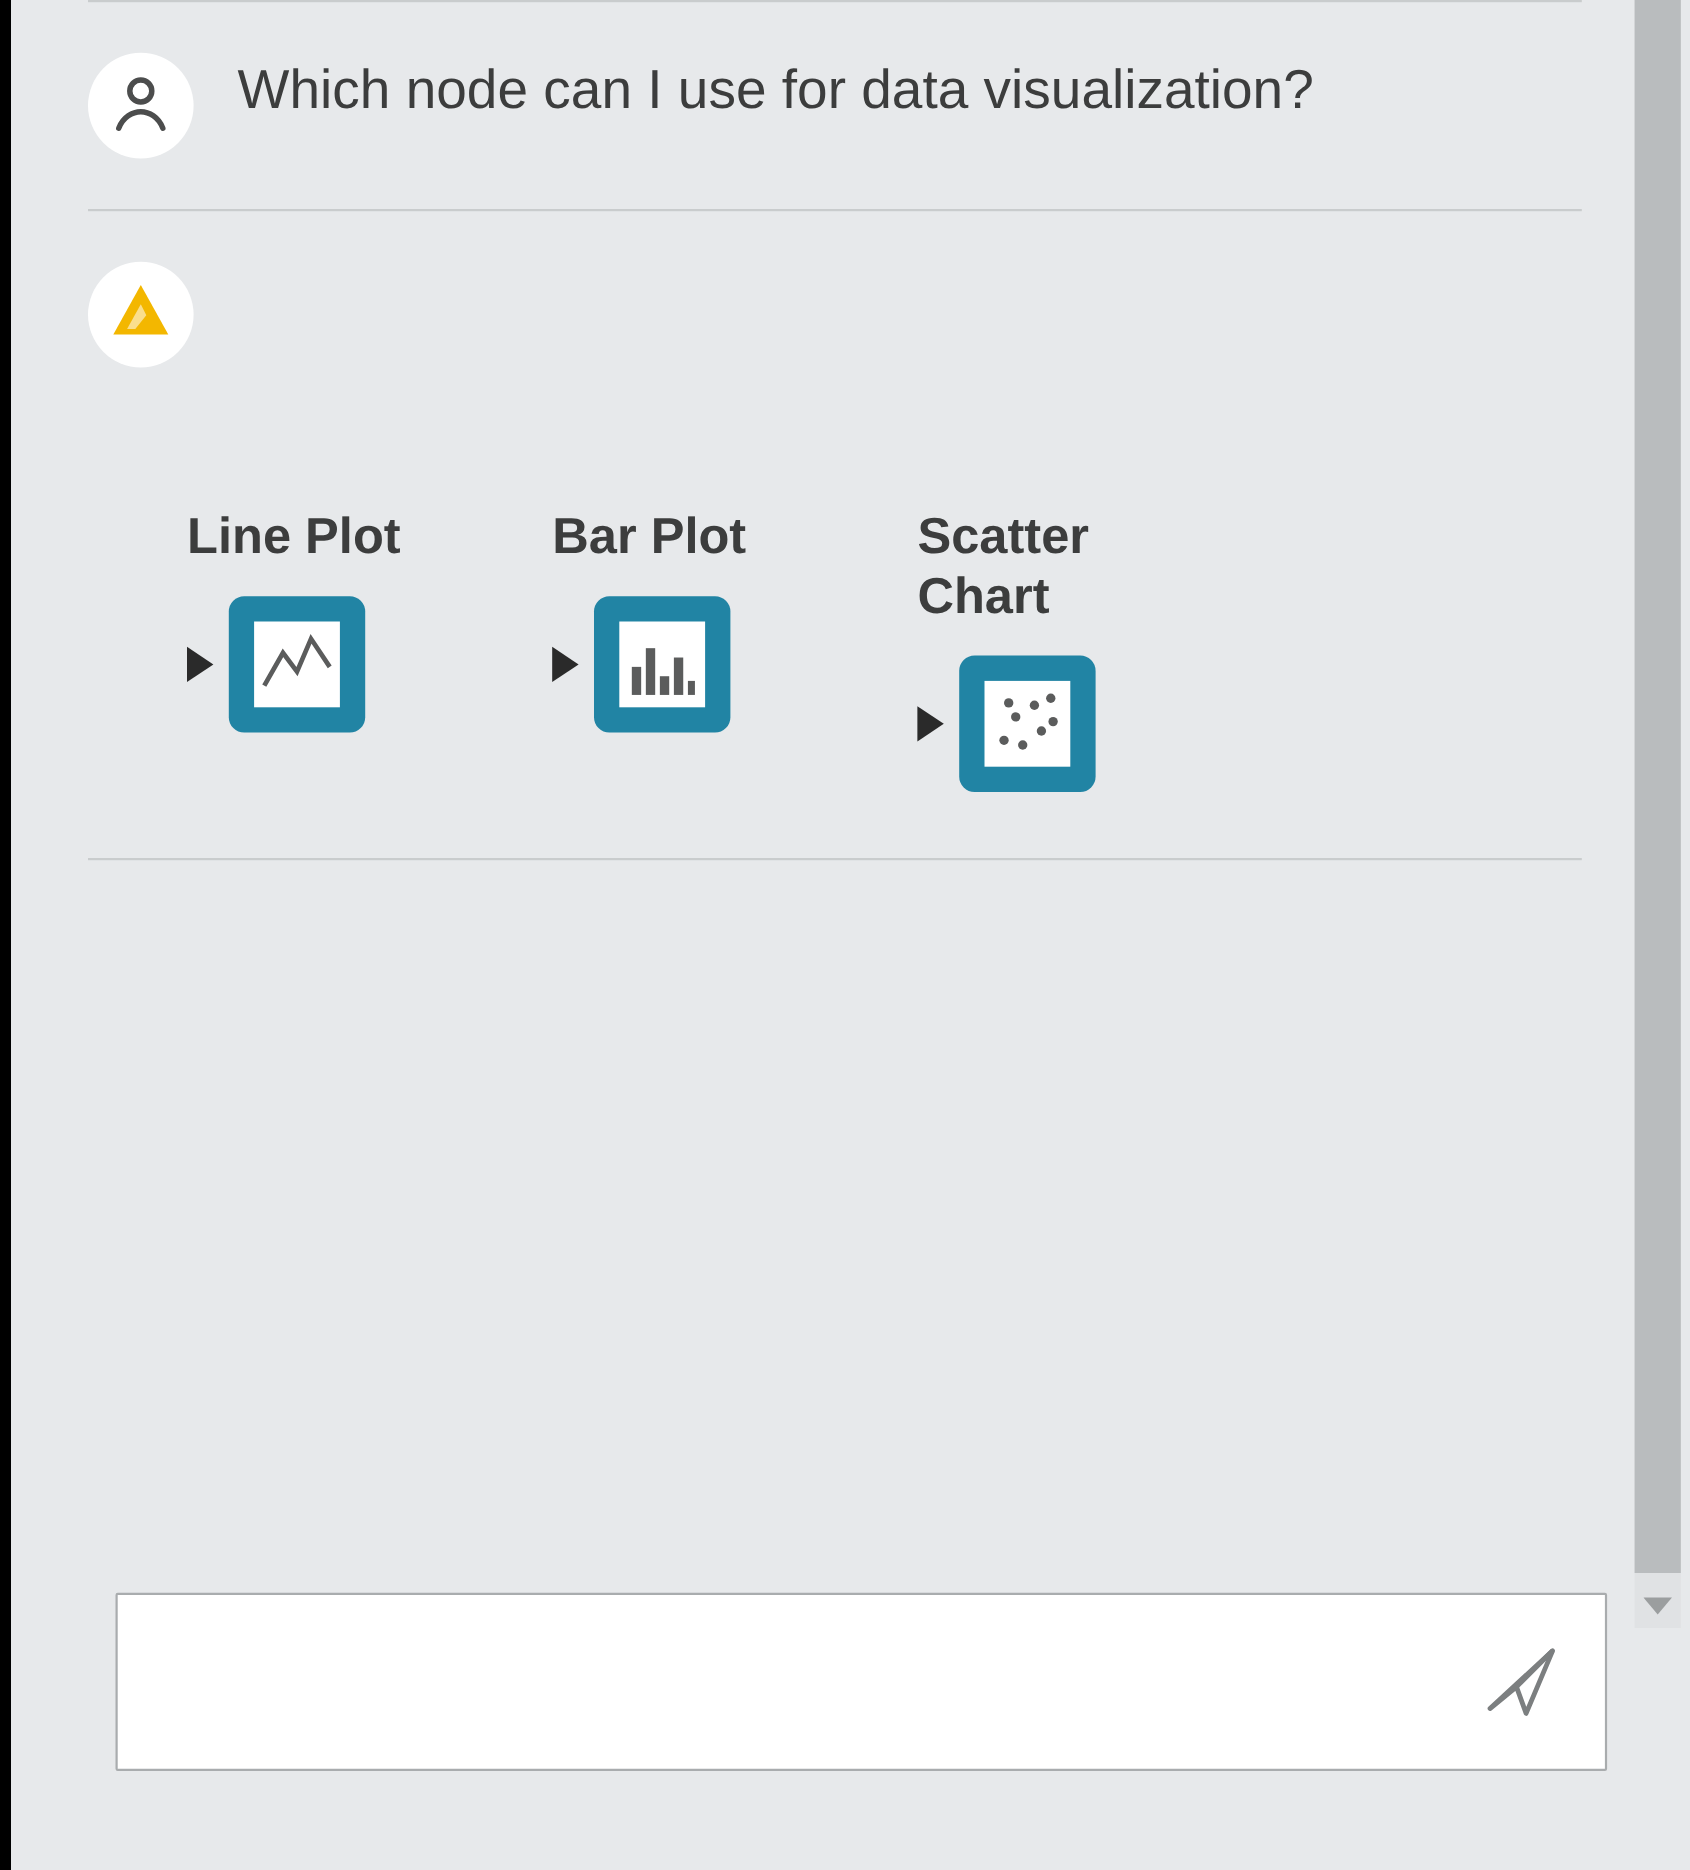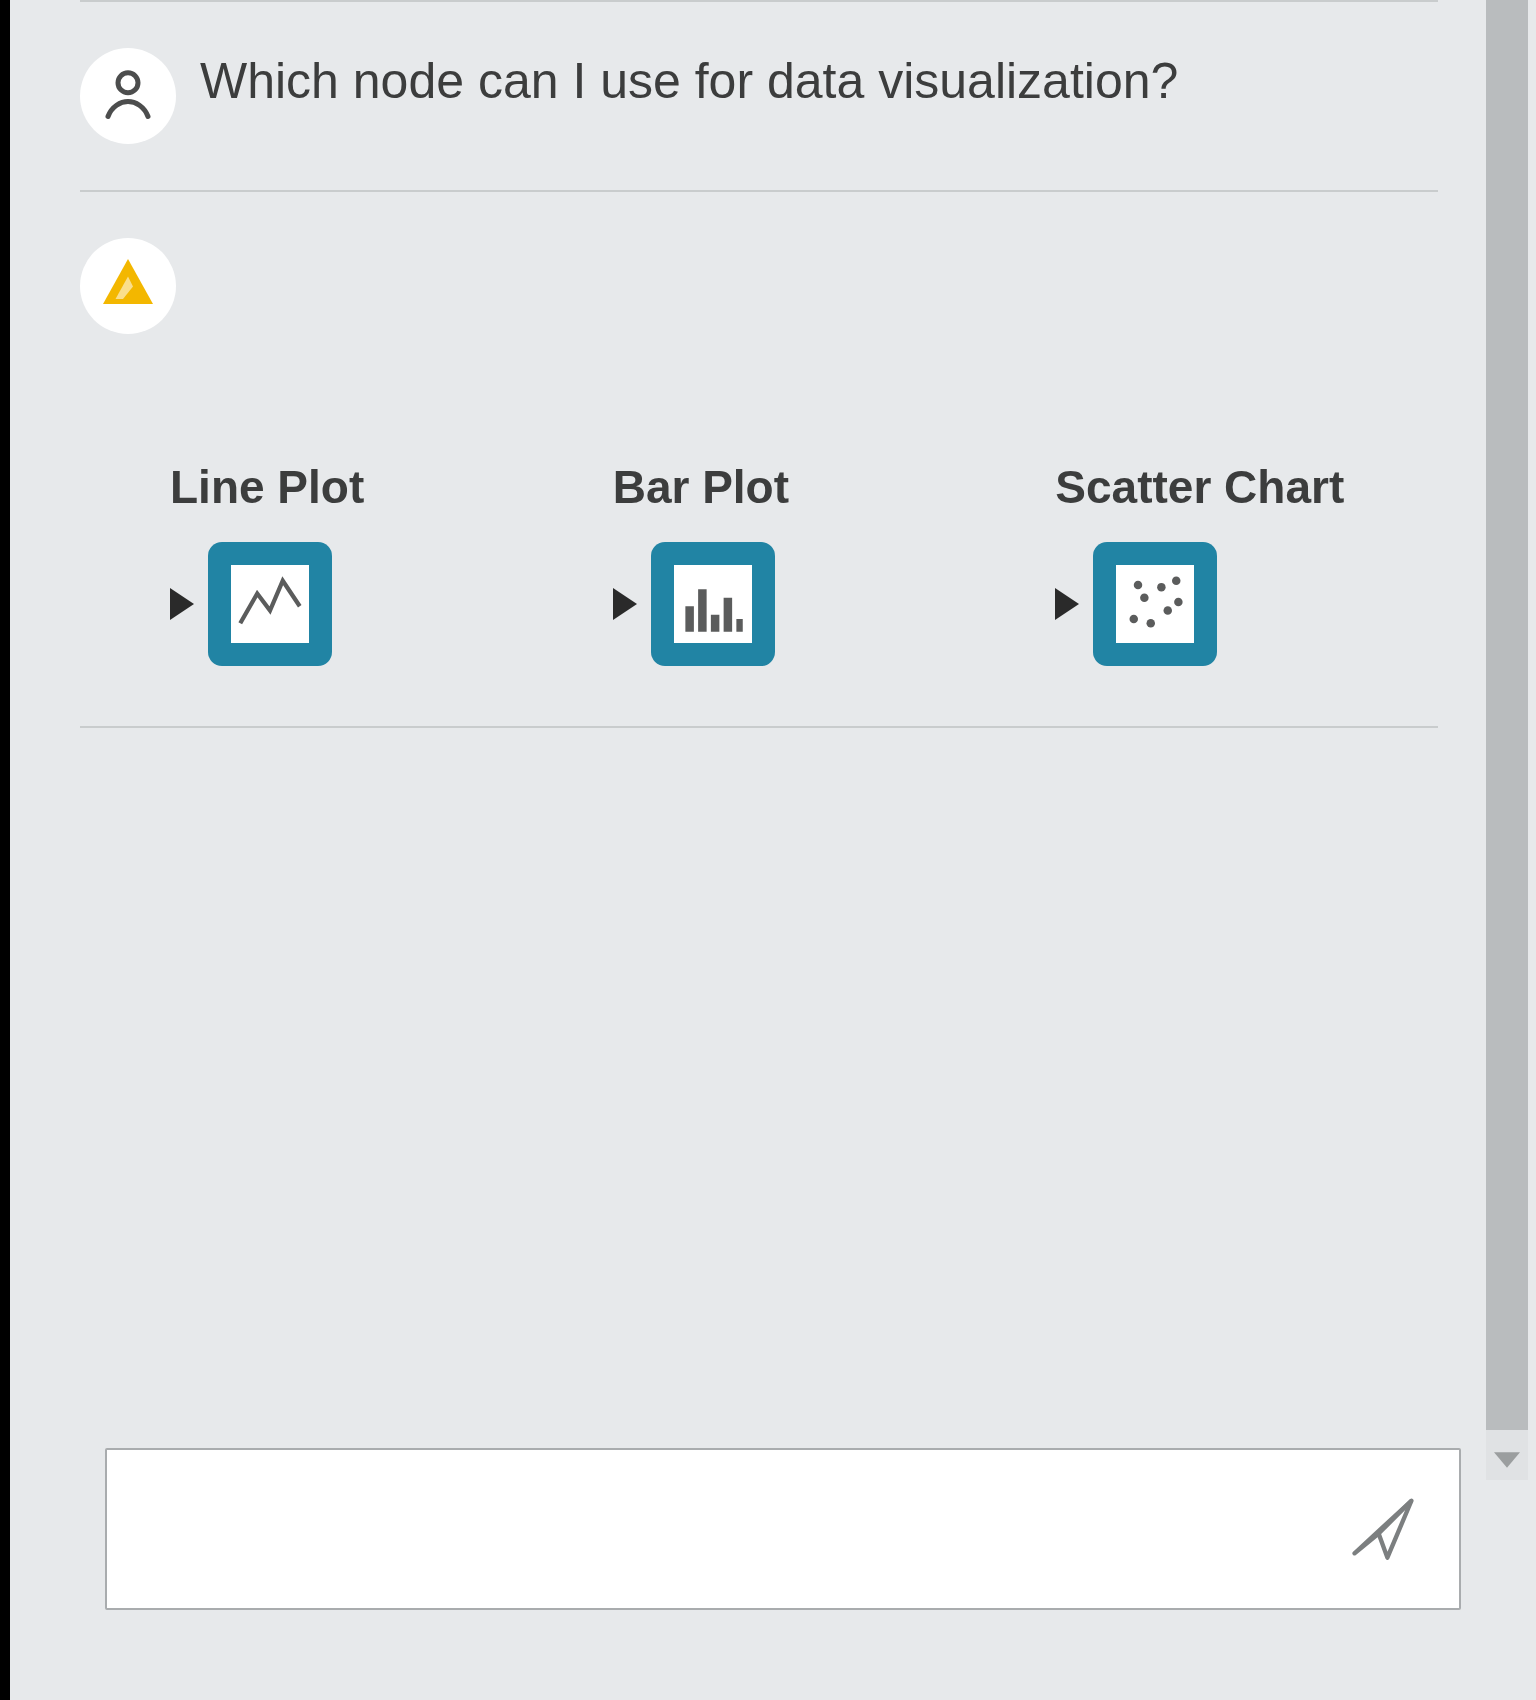--- a/index.html
+++ b/index.html
@@ -65,21 +65,21 @@
 
   .divider {
     height: 2px;
     background: #c9cccd;
     margin: 0;
   }
 
   .msg {
     display: flex;
     align-items: flex-start;
-    gap: 24px;
+    gap: 40px;
     padding: 46px 0 46px 0;
   }
 
   .avatar {
     flex: 0 0 96px;
     width: 96px;
     height: 96px;
     border-radius: 50%;
     background: #ffffff;
     display: flex;
@@ -94,21 +94,21 @@
     font-size: 50px;
     line-height: 1.35;
   }
 
   
   .nodes-wrap {
     padding: 80px 0 60px 90px;
   }
   .nodes-grid {
     display: grid;
-    grid-template-columns: repeat(3, 1fr);
+    grid-template-columns: repeat(4, 1fr);
     row-gap: 120px;
     column-gap: 60px;
   }
   .node-cell {
     display: flex;
     flex-direction: column;
     align-items: flex-start;
     gap: 28px;
   }
   .node-label {

